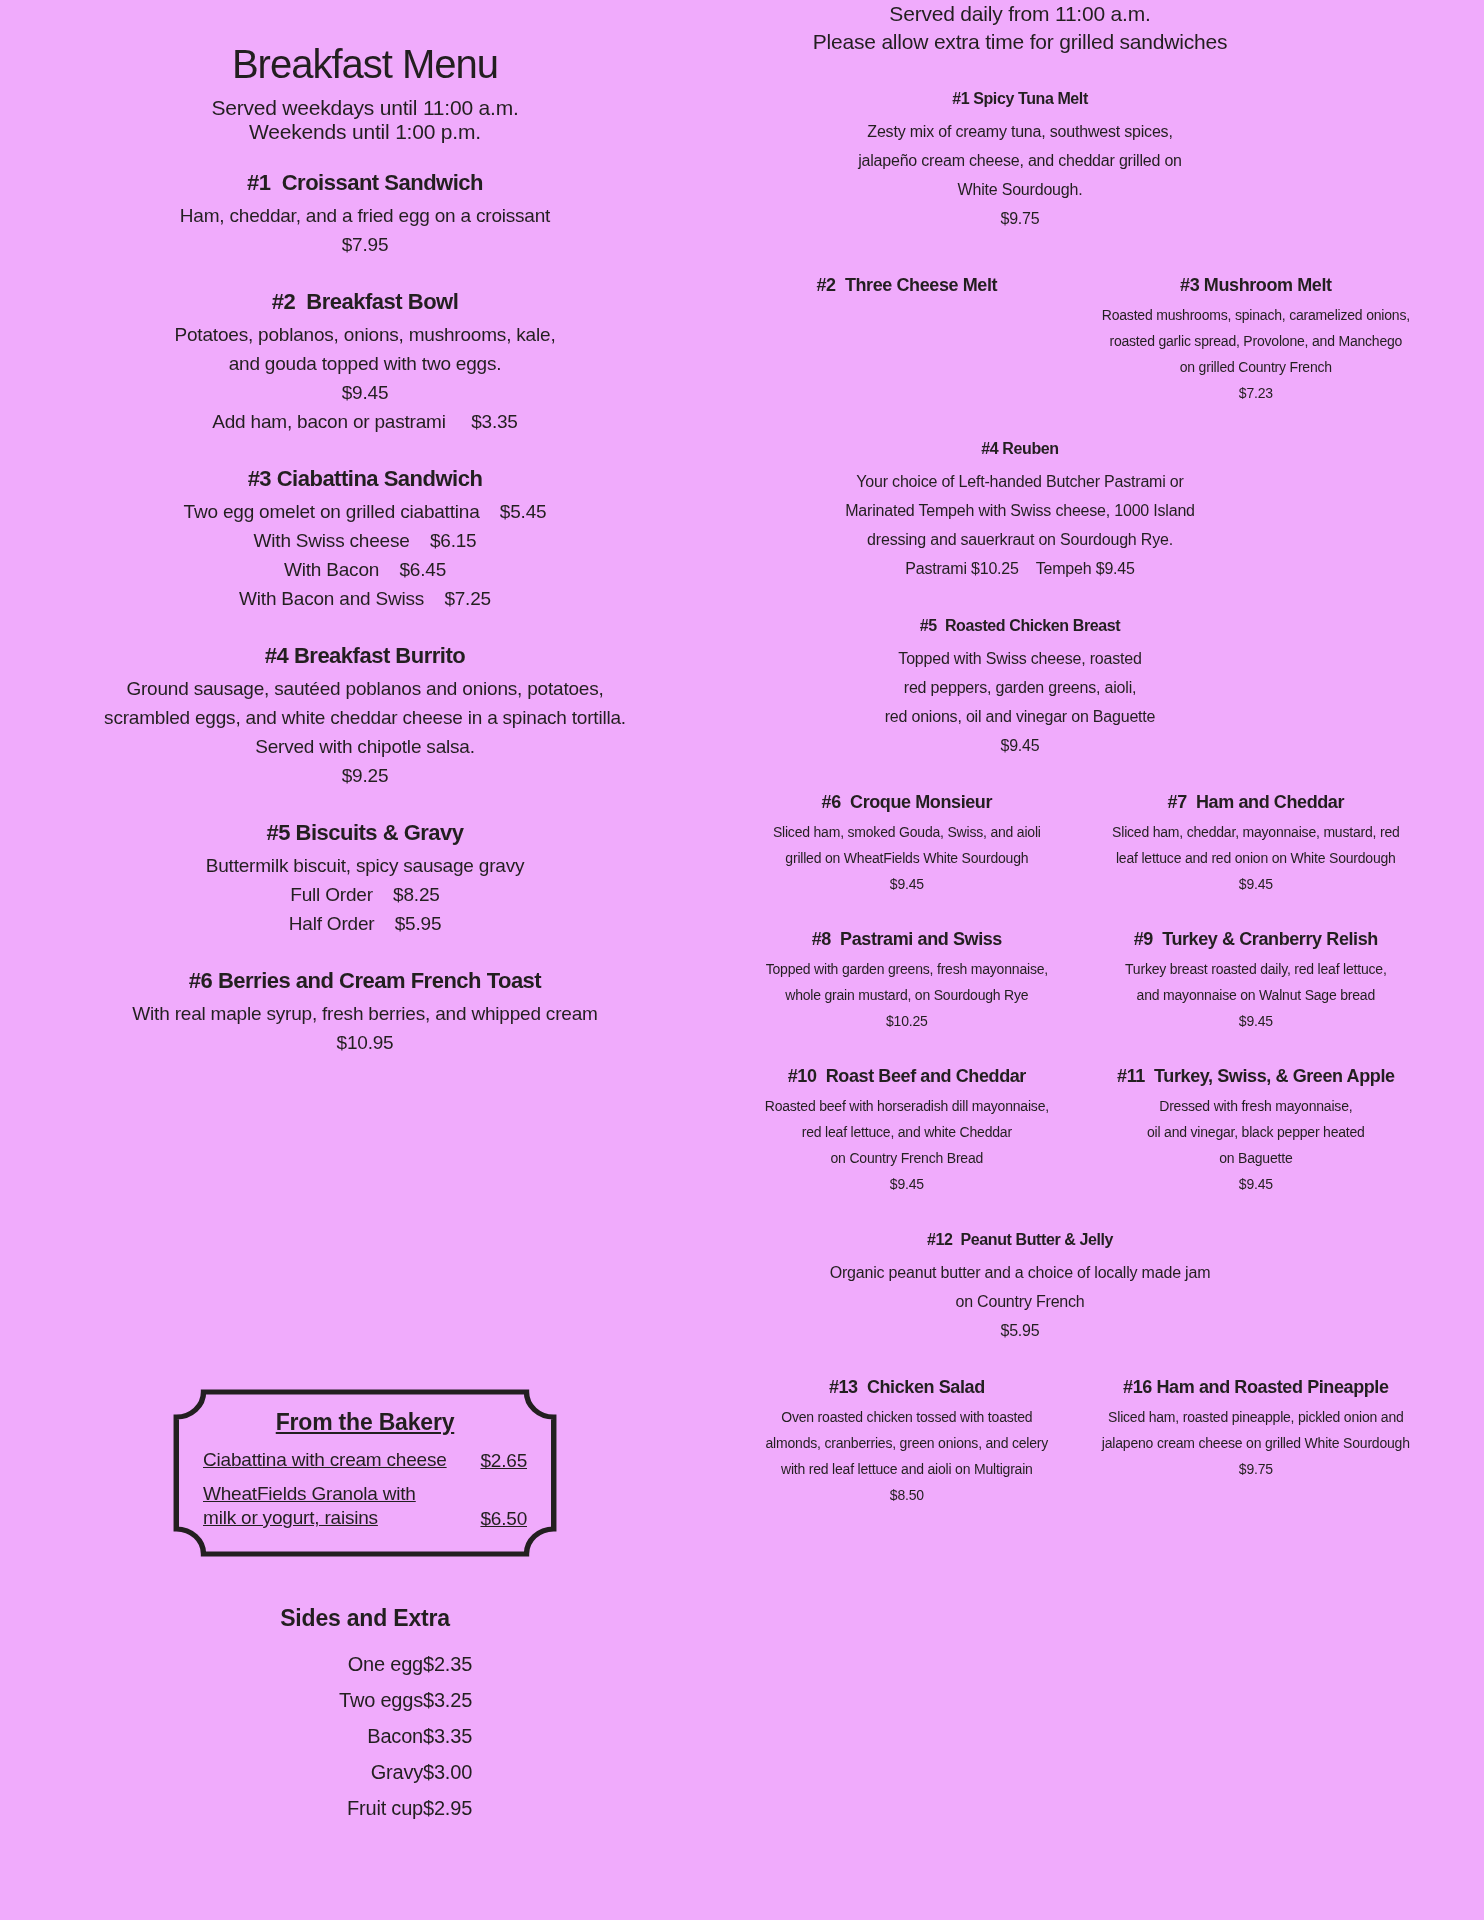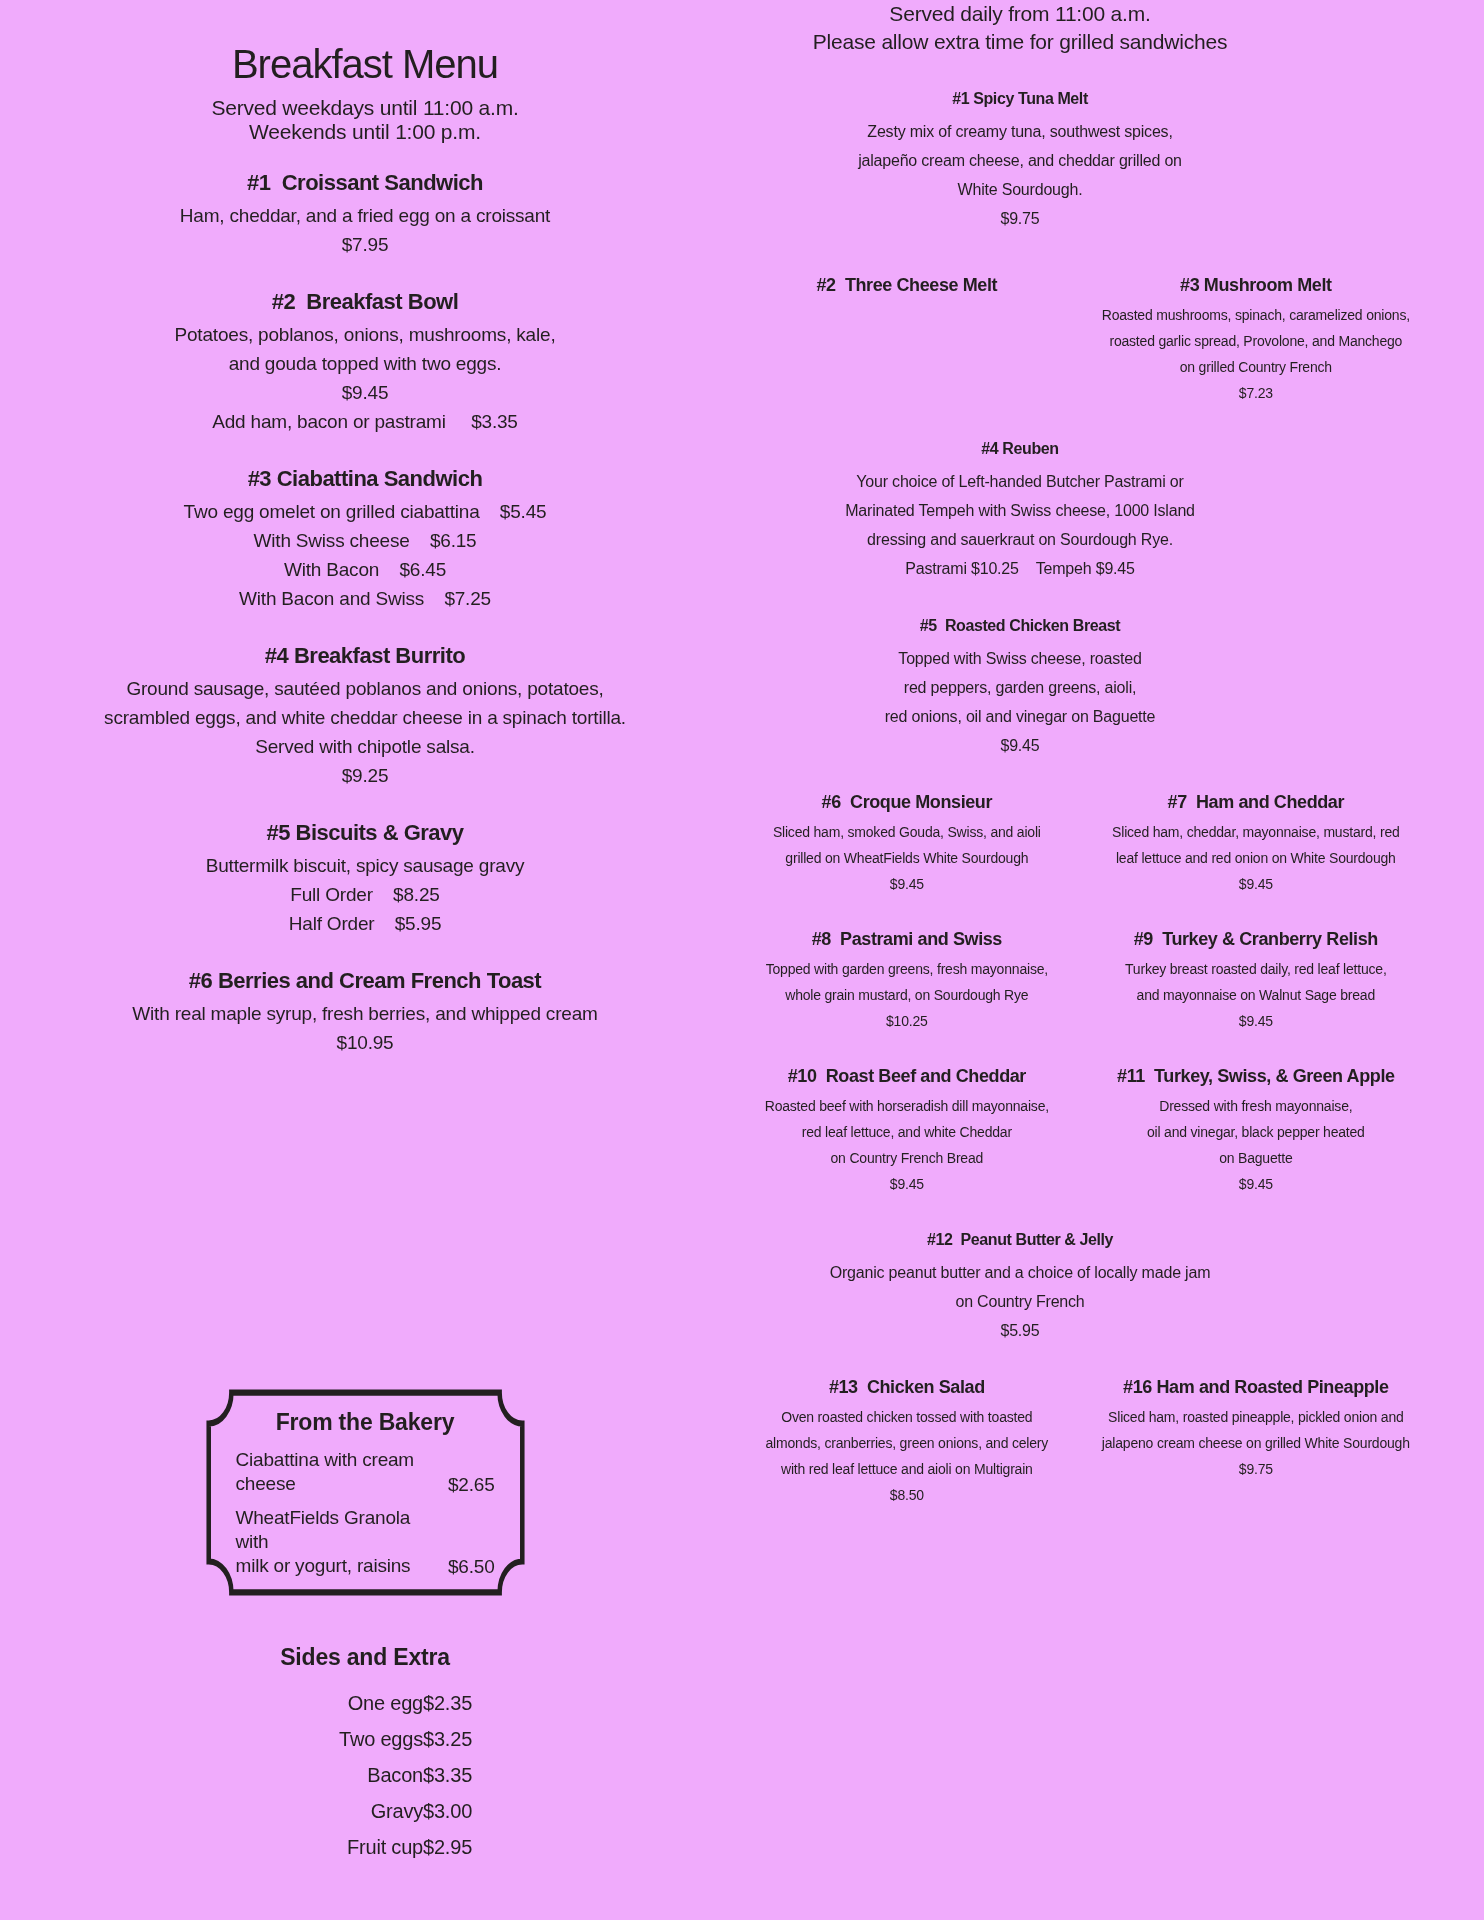--- a/index.html
+++ b/index.html
@@ -24,25 +24,26 @@
   .sandwich .subtitle{line-height:28px;margin-bottom:30px;}
 
   
   .bitem{margin-bottom:30px;}
   .bhead{font-size:22px;font-weight:700;letter-spacing:-0.5px;margin:0 0 5px 0;line-height:26px;}
   .bbody{font-size:19px;line-height:29px;}
 
   
   .bakery-box{
     position:relative;
-    width:319px;min-height:168px;
+    width:384px;min-height:168px;
     margin:332px auto 0 auto;
     padding:20px 30px 8px 30px;
     box-sizing:border-box;
     text-align:left;
+    text-decoration:underline;
   }
   .plaque{position:absolute;left:0;top:0;width:100%;height:100%;}
   .bakery-title{font-size:23px;font-weight:700;text-align:center;margin:0 0 12px 0;}
   .bak-row{display:flex;justify-content:space-between;align-items:flex-end;margin-bottom:10px;gap:24px;}
   .bak-label{font-size:19px;line-height:24px;text-align:left;}
   .bak-price{font-size:19px;}
 
   
   .sides-title{font-size:23px;font-weight:700;margin:48px 0 14px 0;}
   .sides{display:grid;grid-template-columns:178px auto;margin-left:160px;justify-content:start;text-align:right;}

